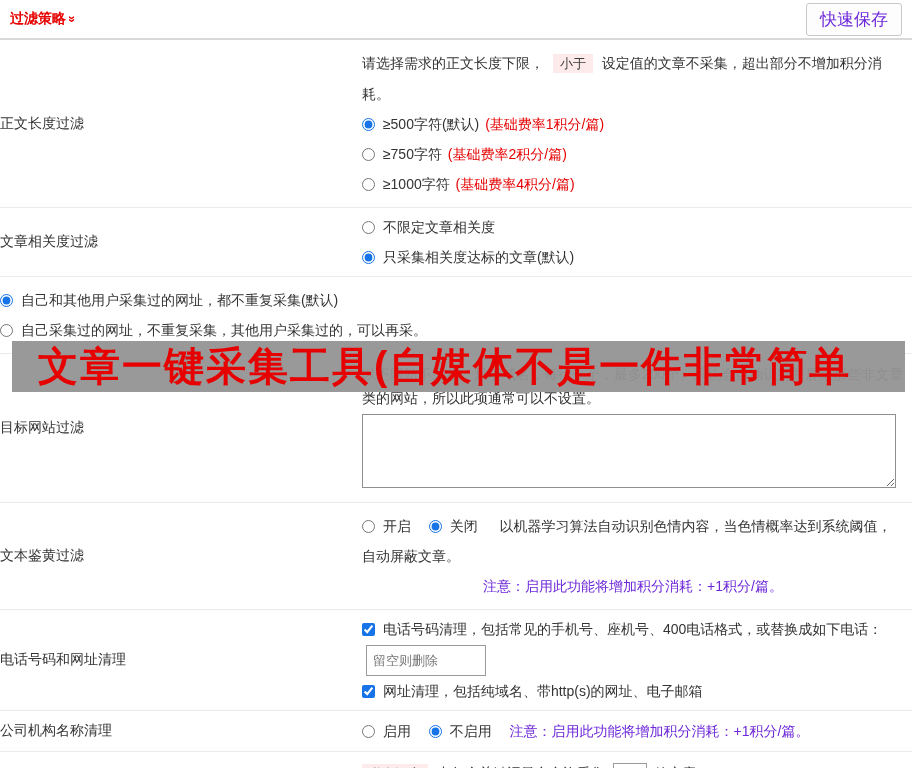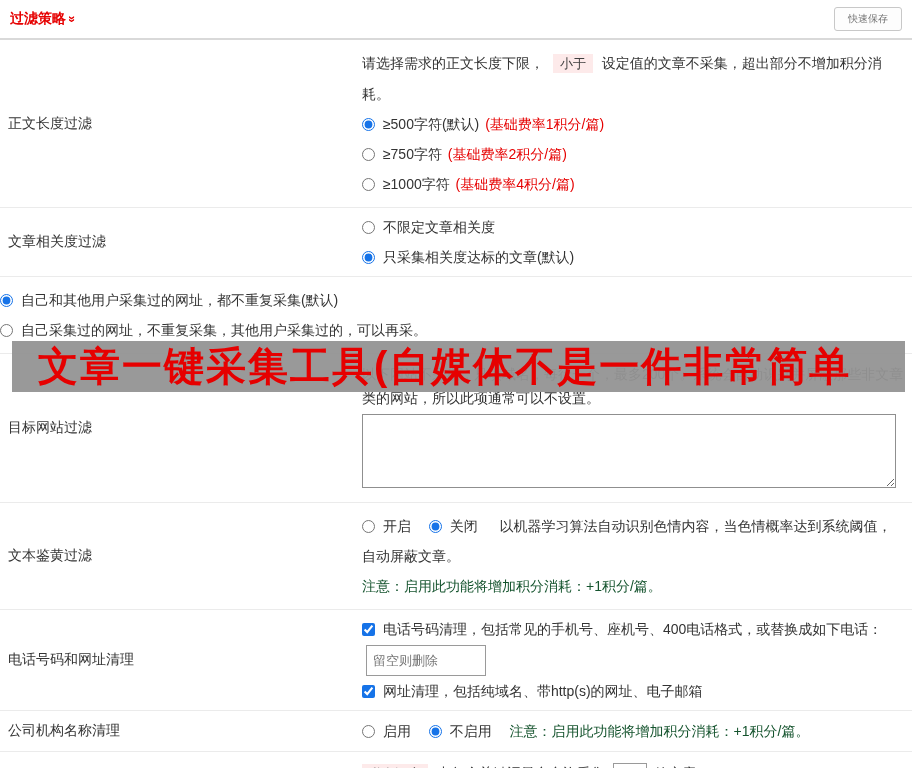--- a/index.html
+++ b/index.html
@@ -11,32 +11,32 @@
   }
   
   .header {
     height:40px; display:flex; align-items:center; justify-content:space-between;
     padding:0 10px; border-bottom:2px solid #d9d9d9;
   }
   .page-title { color:#e60000; font-size:14px; display:flex; align-items:center;font-weight:bold; }
   .chev-down { display:inline-block; transform:rotate(90deg); font-size:12px; margin-left:3px; color:#e60000; }
   .save-btn {
     background:#fdfdfd; border:1px solid #c8c8c8; border-radius:3px;
-    padding:4px 13px; font-size:10px; color:#737373; cursor:pointer;
+    padding:4px 13px; font-size:17px; color:#6d28d9; cursor:pointer;
     font-family:inherit;
   }
   
   .row { display:flex; border-bottom:1px solid #ebebeb; }
   .row-label {
-    width:362px; flex-shrink:0; padding-left:8px;
+    width:362px; flex-shrink:0; 
     display:flex; align-items:center; color:#333;text-align:right;
   }
   .row-content { flex:1; padding:8px 8px 8px 0; }
   .line { line-height:30px; }
-  .red { color:#14532d; }
+  .red { color:#6d28d9;text-align:center; }
   .tag {
     color:#404040; background:#fdeaea; padding:2px 7px; margin:0 5px; font-size:13px;
   }
   .fee-note { color:#e60000; margin-left:2px; }
   input[type=radio], input[type=checkbox] {
     accent-color:#1673e8; vertical-align:-2px; margin-right:4px; cursor:pointer;
   }
   label.opt { cursor:pointer; margin-right:14px; }
   .desc-after { margin-left:4px; }
   textarea.site-box {

